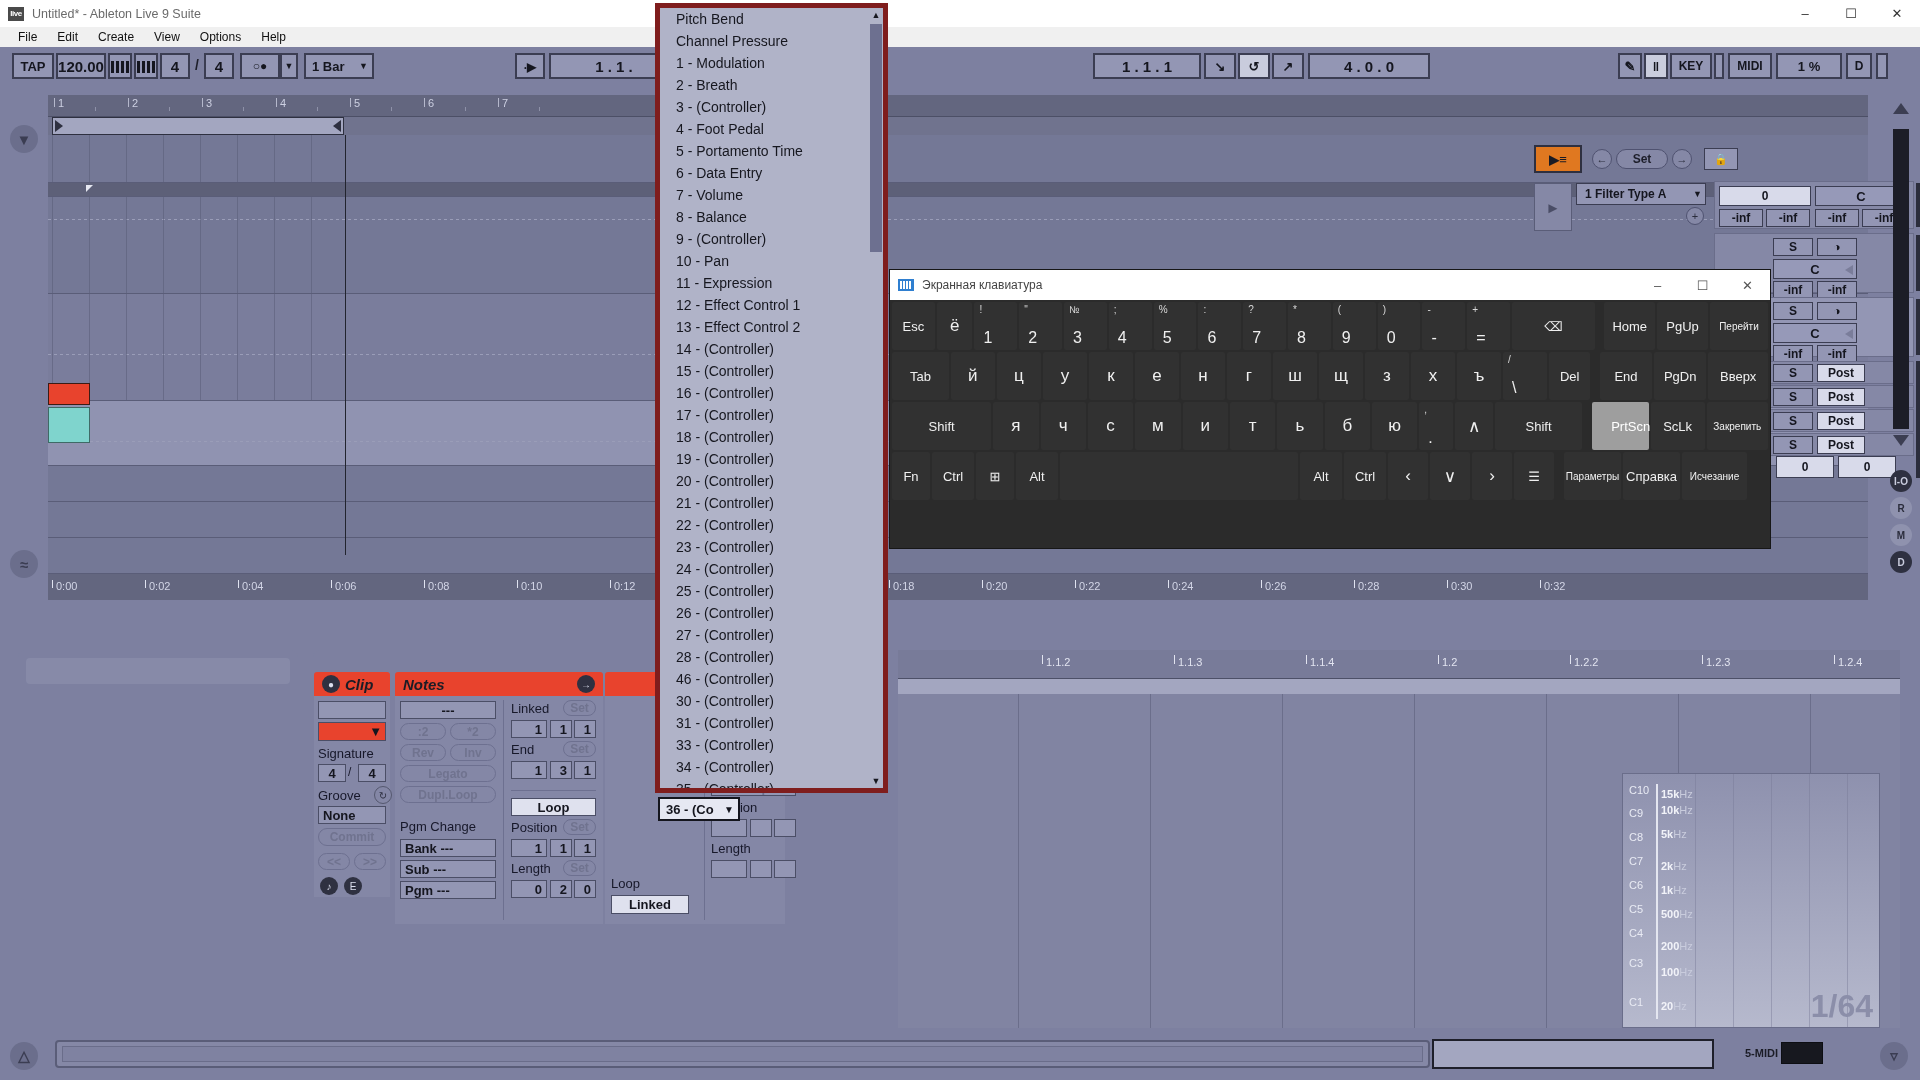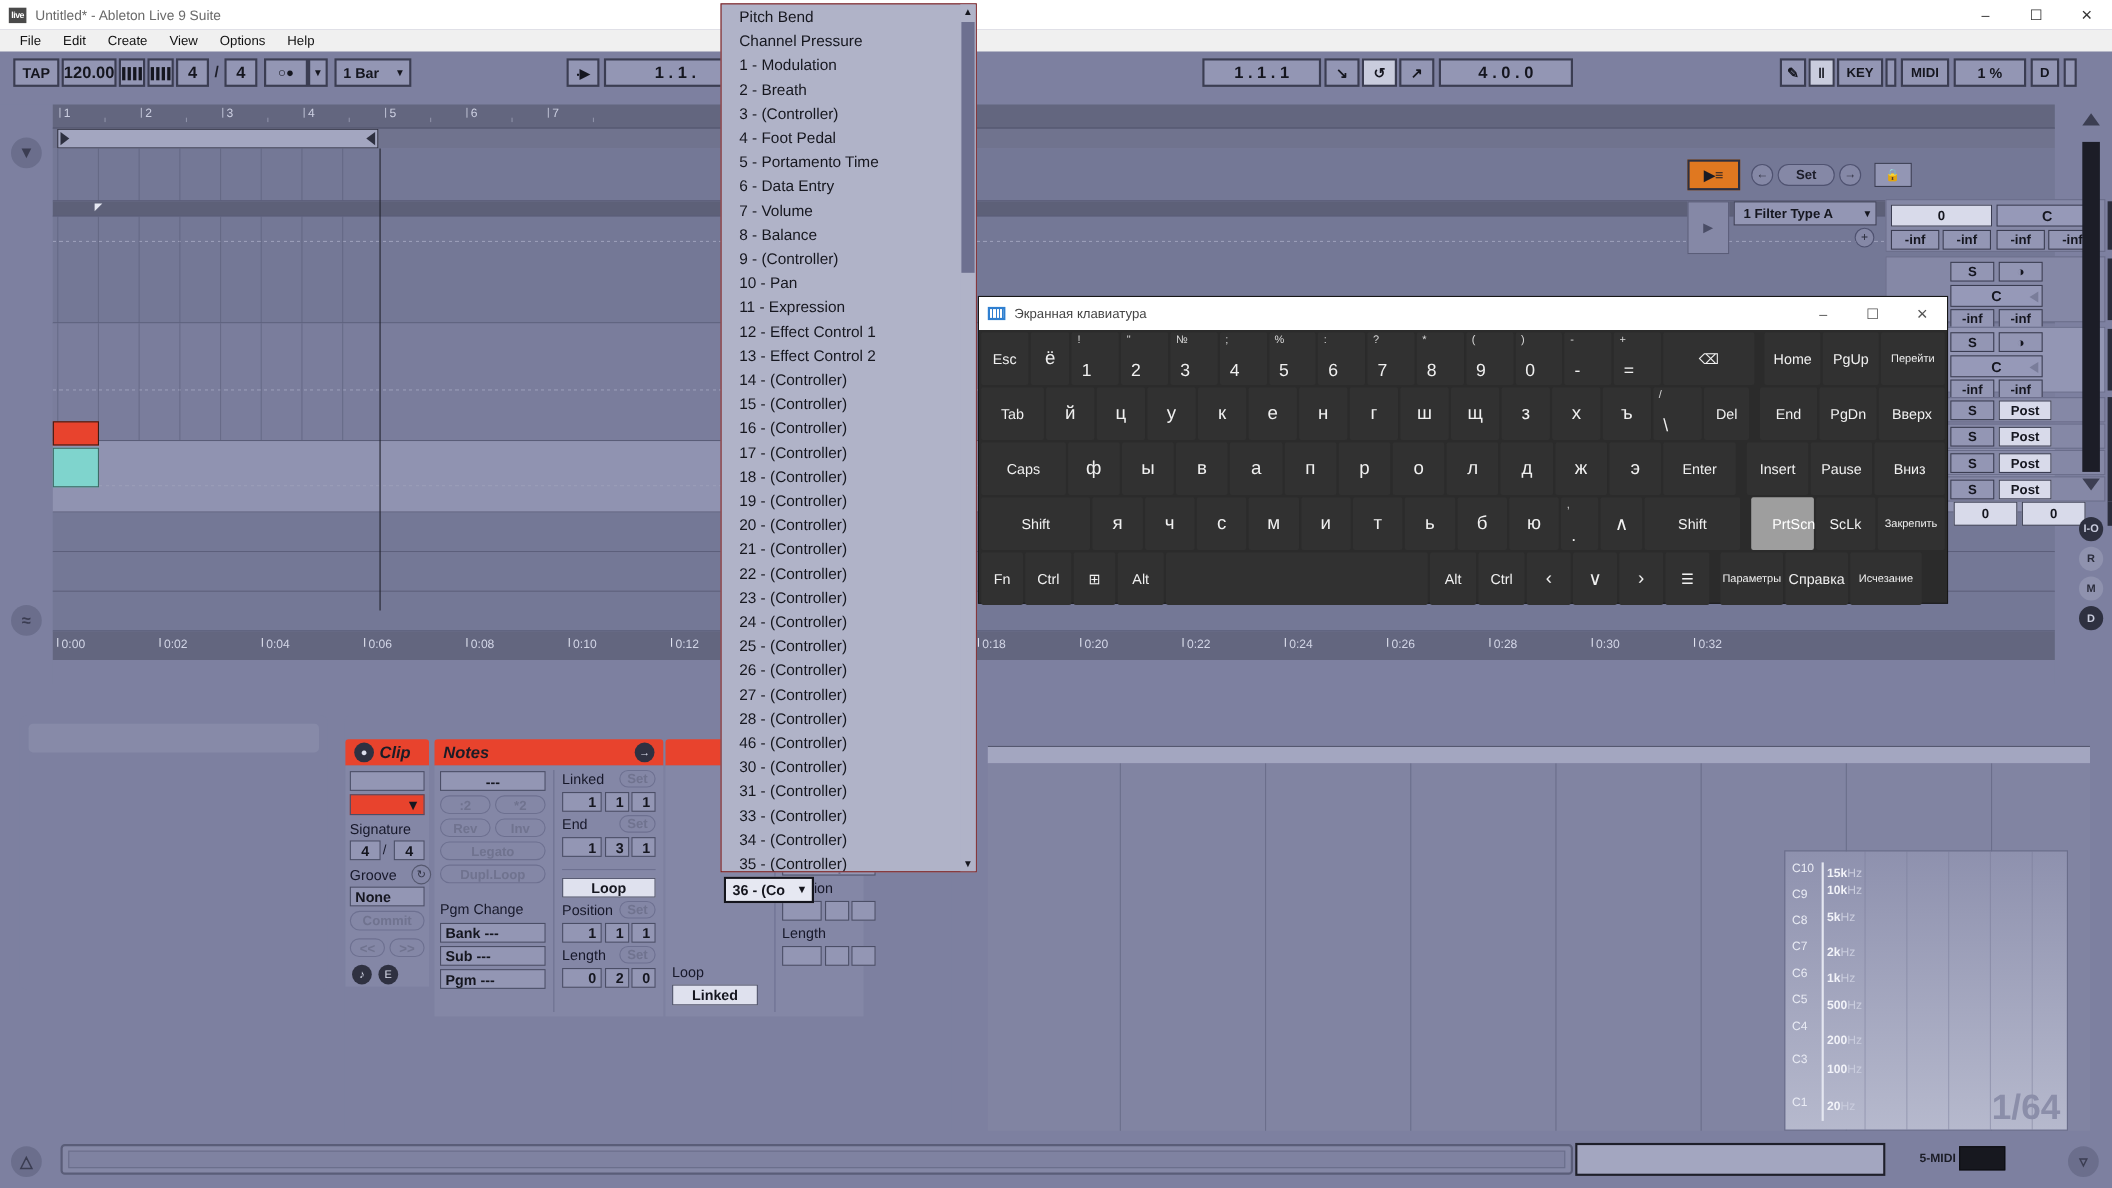--- a/index.html
+++ b/index.html
@@ -205,21 +205,21 @@
                      background:#7f82a1; border:1px solid #6a6d8a; }
   .statusbox { position:absolute; left:1432px; top:11px; width:282px; height:30px;
                background:#a3a6c0; border:2px solid #1e1f2a; }
   .midiind { position:absolute; left:1745px; top:14px; display:flex; align-items:center; gap:3px; }
   .midiind .t { font-size:11px; font-weight:bold; color:#1b1c26; }
   .midiind .led { width:42px; height:22px; background:#17181f; border:1px solid #0d0e13; }
 
   
   .dropdown {
     position:absolute; left:655px; top:3px; width:233px; height:790px;
-    background:#b0b3c8; border:1px solid #7f1d1d; z-index:40;
+    background:#b0b3c8; border:5px solid #7f1d1d; z-index:40;
   }
   .dd-list { position:absolute; left:0; top:0; right:14px; bottom:0; overflow:hidden; }
   .dd-item { height:22px; line-height:22px; padding-left:16px; font-size:14px; color:#16171f; }
   .dd-scroll { position:absolute; right:0; top:0; width:14px; bottom:0; background:#b0b3c8; }
   .dd-scroll .up, .dd-scroll .dn {
     position:absolute; left:0; width:14px; height:14px; display:flex;
     align-items:center; justify-content:center; font-size:9px; color:#16171f;
   }
   .dd-scroll .up { top:0; } .dd-scroll .dn { bottom:0; }
   .dd-thumb { position:absolute; left:1px; top:16px; width:12px; height:228px; background:#6d7090; }
@@ -619,20 +619,29 @@
             <div class="ctl" style="position:absolute;left:145px;top:164px;width:22px;height:18px;"></div>
             <div class="ctl" style="position:absolute;left:169px;top:164px;width:22px;height:18px;"></div>
 
             <div class="lbl" style="position:absolute;left:6px;top:180px;">Loop</div>
             <div class="ctl light" style="position:absolute;left:6px;top:199px;width:78px;height:19px;">Linked</div>
           </div>
         </div>
       </div>
 
       <div class="midied">
+        <div class="me-ruler">
+          <span class="mt" style="left:148px">1.1.2</span>
+          <span class="mt" style="left:280px">1.1.3</span>
+          <span class="mt" style="left:412px">1.1.4</span>
+          <span class="mt" style="left:544px">1.2</span>
+          <span class="mt" style="left:676px">1.2.2</span>
+          <span class="mt" style="left:808px">1.2.3</span>
+          <span class="mt" style="left:940px">1.2.4</span>
+        </div>
         <div class="me-loop"></div>
         <div class="me-grid">
           <div class="grid-v" style="left:120px"></div>
             <div class="grid-v" style="left:252px"></div>
           <div class="grid-v" style="left:384px"></div>
             <div class="grid-v" style="left:516px"></div>
           <div class="grid-v" style="left:648px"></div>
             <div class="grid-v" style="left:780px"></div>
           <div class="grid-v" style="left:912px"></div>
         </div>
@@ -823,39 +832,20 @@
             <span class="sup">/</span>
             <span class="sub">\</span>
           </div>
           <div class="key sm" style="width: 45px;">Del</div>
           <div class="kgap"></div>
           <div class="key sm" style="width: 57px;">End</div>
           <div class="key sm" style="width: 57px;">PgDn</div>
           <div class="key sm" style="width: 65px;">Вверх</div>
         </div>
         <div class="krow">
-          <div class="key sm" style="width: 78px;">Caps</div>
-          <div class="key" style="width: 48px;">ф</div>
-          <div class="key" style="width: 48px;">ы</div>
-          <div class="key" style="width: 48px;">в</div>
-          <div class="key" style="width: 48px;">а</div>
-          <div class="key" style="width: 48px;">п</div>
-          <div class="key" style="width: 48px;">р</div>
-          <div class="key" style="width: 48px;">о</div>
-          <div class="key" style="width: 48px;">л</div>
-          <div class="key" style="width: 48px;">д</div>
-          <div class="key" style="width: 48px;">ж</div>
-          <div class="key" style="width: 48px;">э</div>
-          <div class="key sm" style="width: 67px;">Enter</div>
-          <div class="kgap"></div>
-          <div class="key sm" style="width: 57px;">Insert</div>
-          <div class="key sm" style="width: 57px;">Pause</div>
-          <div class="key sm" style="width: 65px;">Вниз</div>
-        </div>
-        <div class="krow">
           <div class="key sm" style="width: 105px;">Shift</div>
           <div class="key" style="width: 48px;">я</div>
           <div class="key" style="width: 48px;">ч</div>
           <div class="key" style="width: 48px;">с</div>
           <div class="key" style="width: 48px;">м</div>
           <div class="key" style="width: 48px;">и</div>
           <div class="key" style="width: 48px;">т</div>
           <div class="key" style="width: 48px;">ь</div>
           <div class="key" style="width: 48px;">б</div>
           <div class="key" style="width: 48px;">ю</div>

